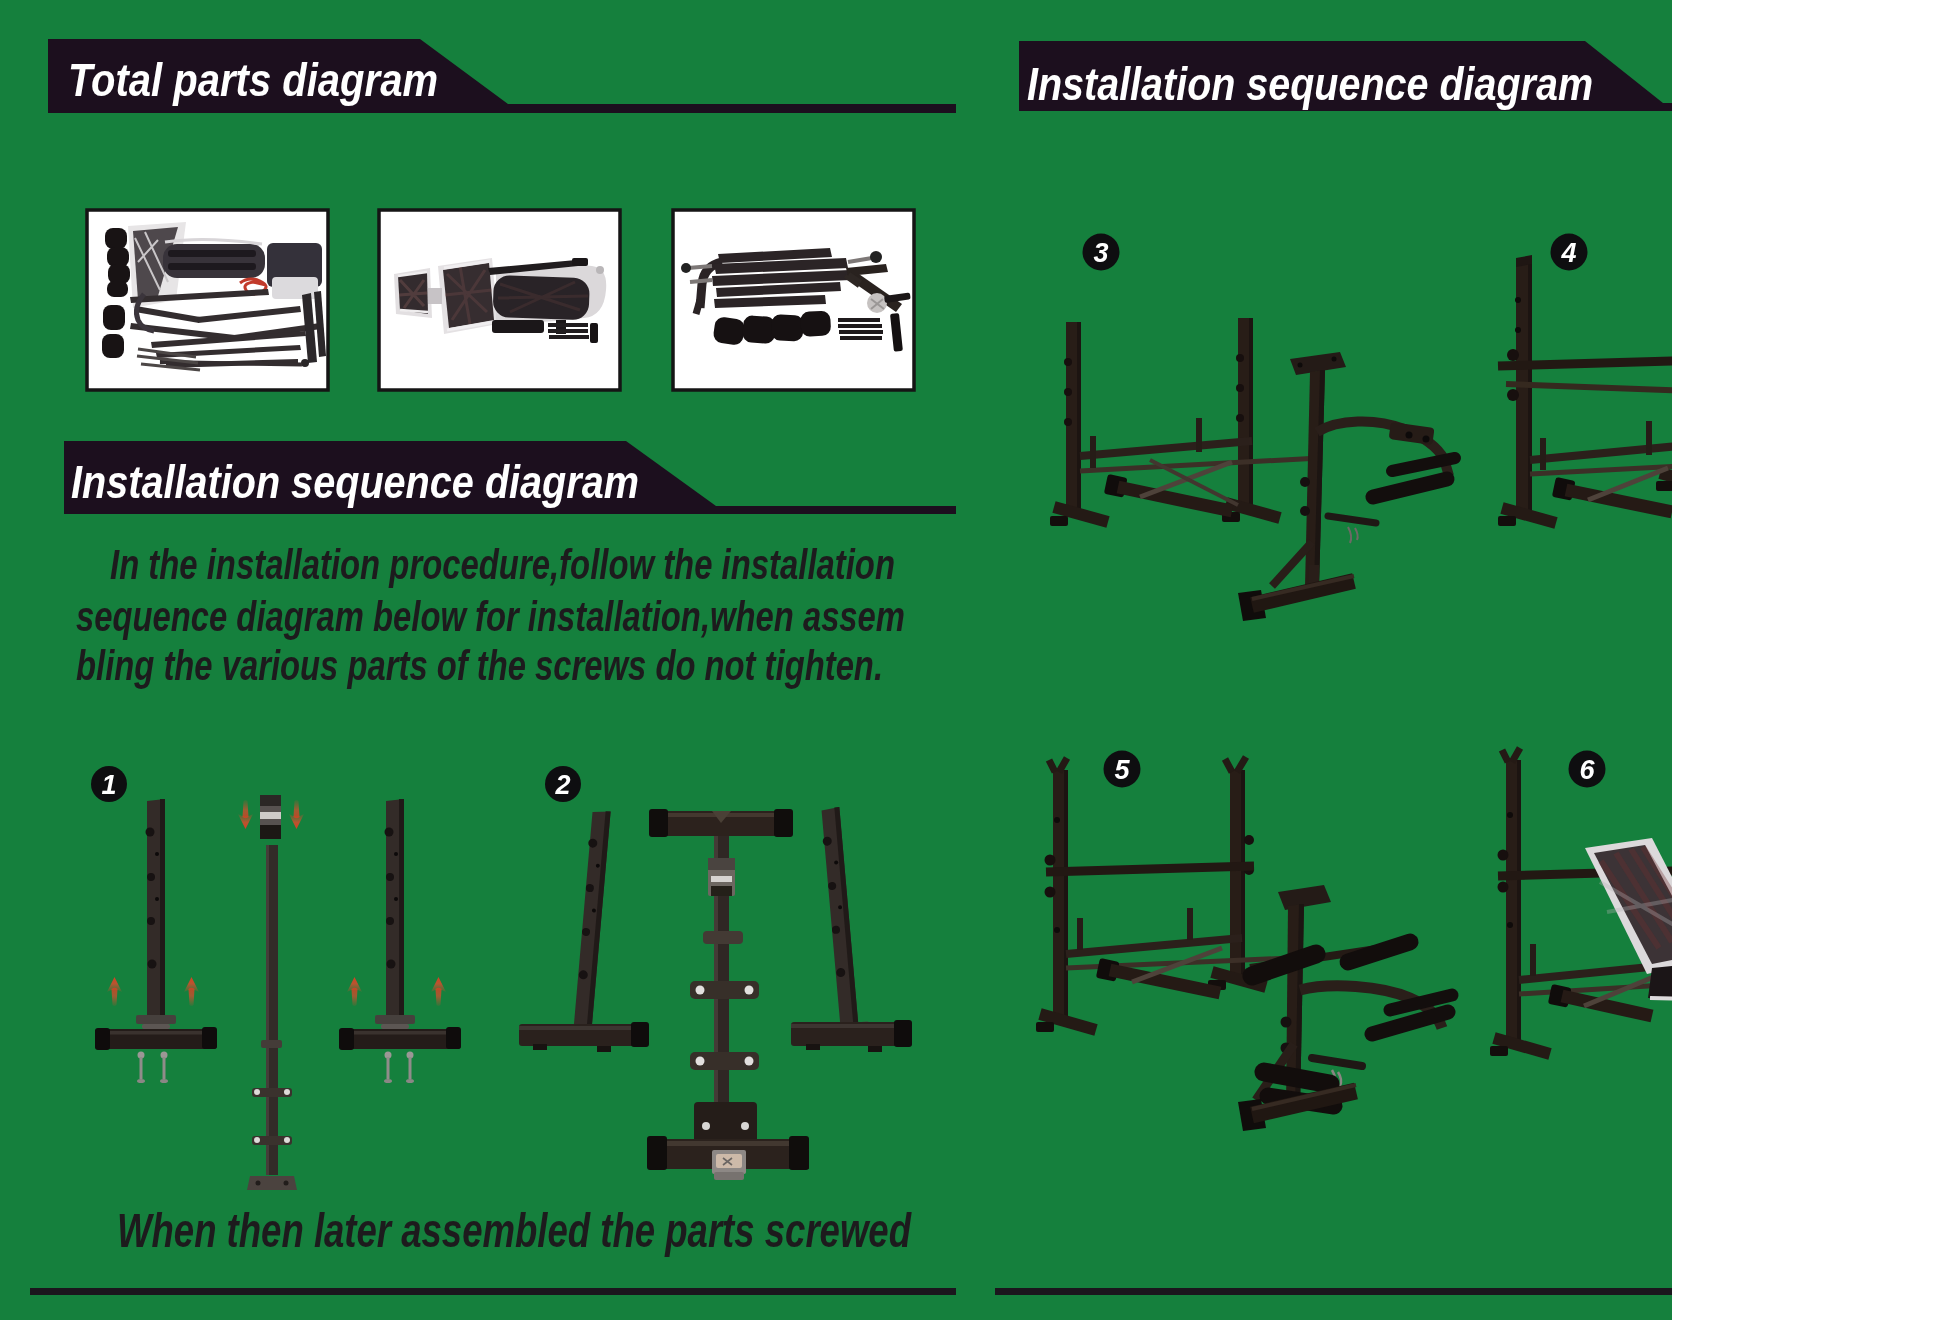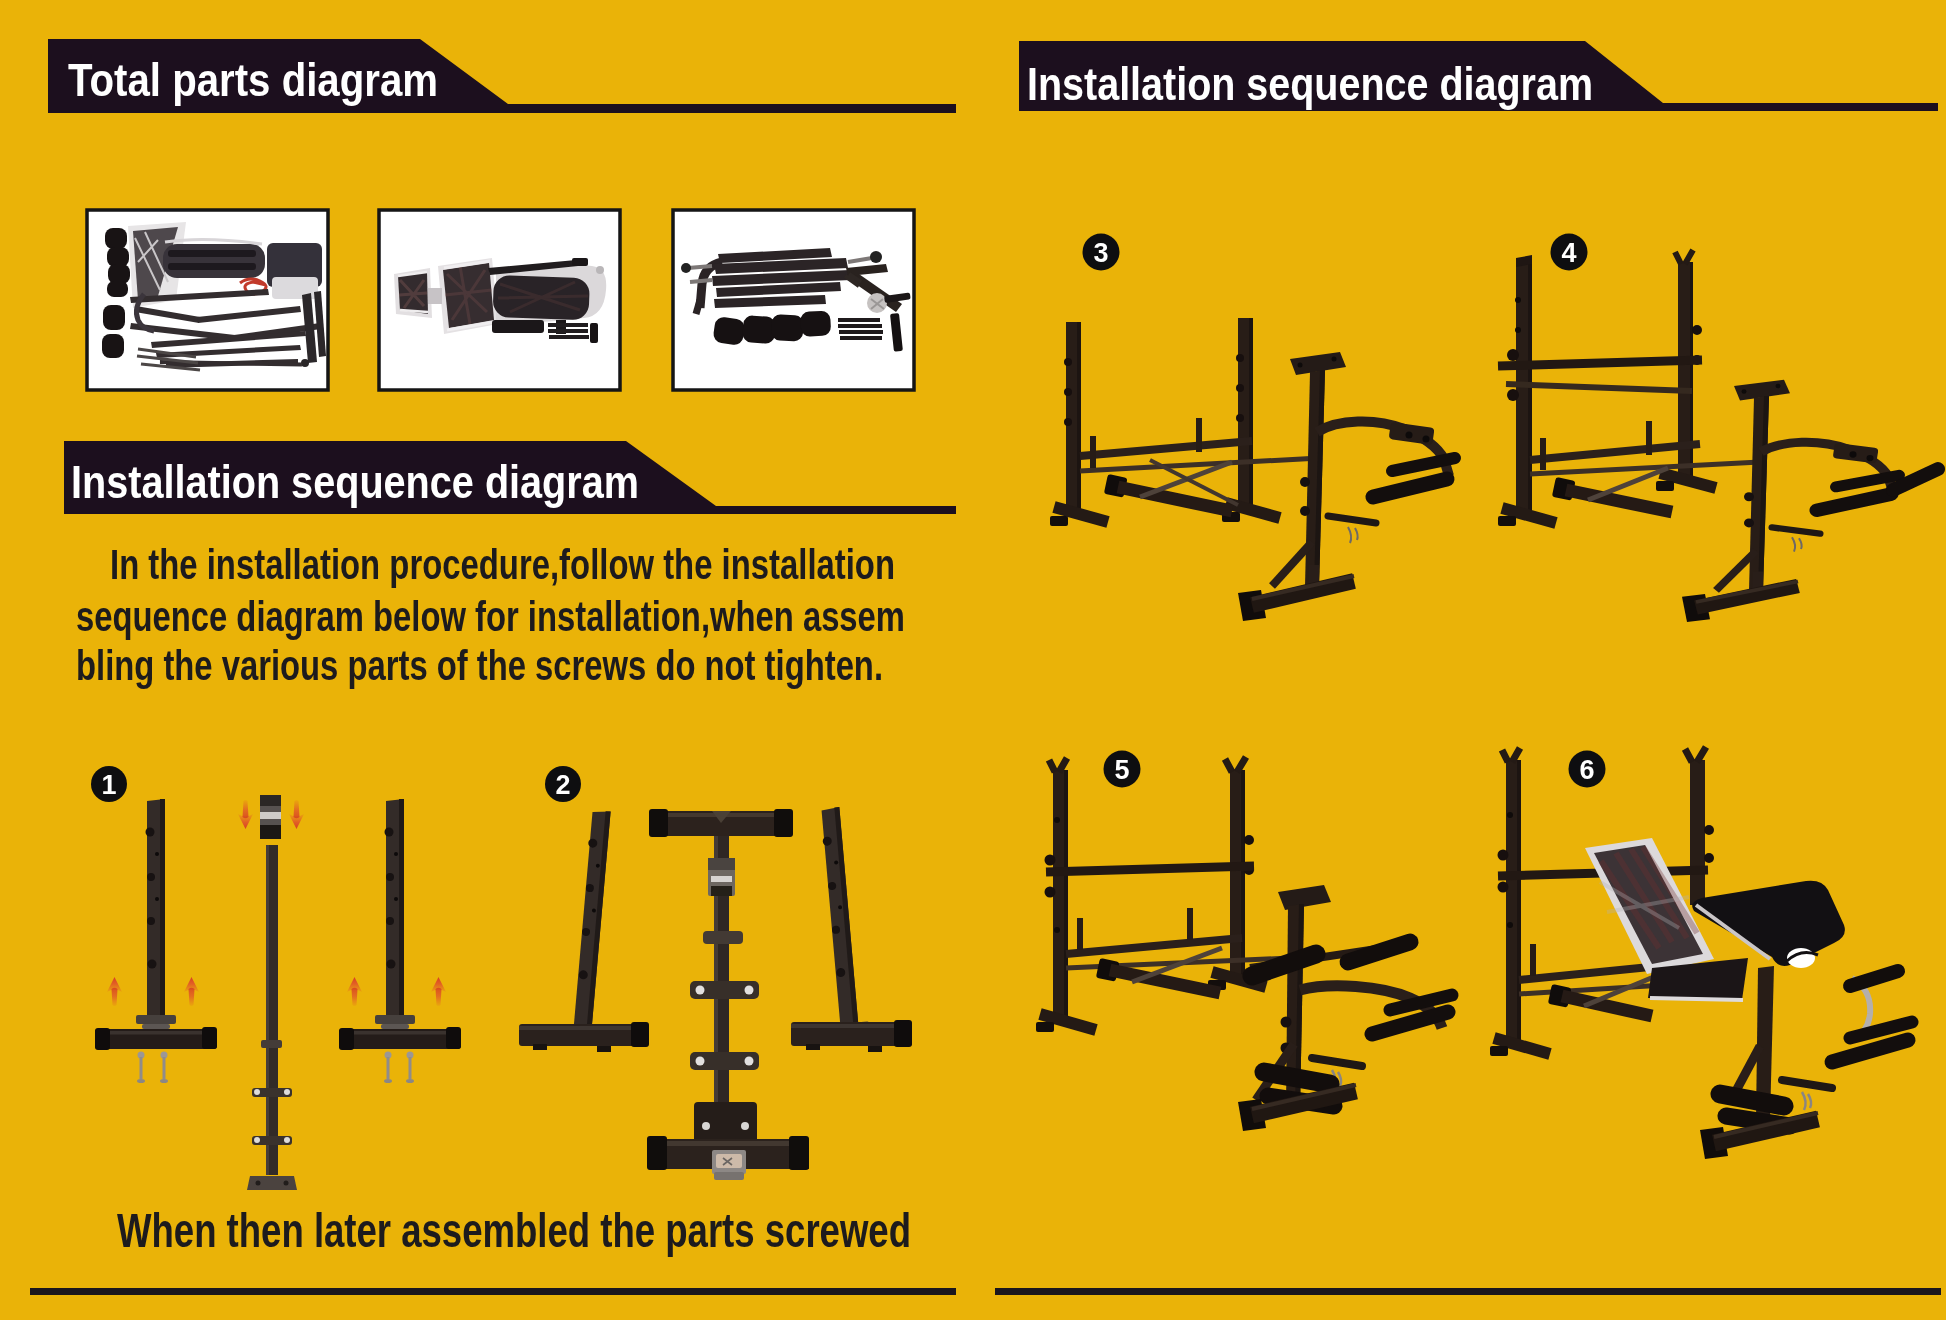--- a/index.html
+++ b/index.html
@@ -1,16 +1,16 @@
 <!DOCTYPE html>
 <html><head>
 <meta charset="utf-8">
 <style>
   html,body{margin:0;padding:0;background:#ffffff;}
-  #page{position:relative;width:1946px;height:1320px;background:#eab308;overflow:hidden;}
+  #page{position:relative;width:1672px;height:1320px;background:#15803d;overflow:hidden;font-style:italic;}
   svg{position:absolute;left:0;top:0;}
   text{font-family:"Liberation Sans", sans-serif;}
 </style>
 </head>
 <body>
 <div id="page">
 <svg width="1946" height="1320" viewBox="0 0 1946 1320">
 
   <polygon points="48,39 420,39 508,104 956,104 956,113 48,113" fill="#1c0f1e"></polygon>
   <text x="68" y="96" font-size="47" font-weight="bold" fill="#ffffff" textLength="370" lengthAdjust="spacingAndGlyphs">Total parts diagram</text>

